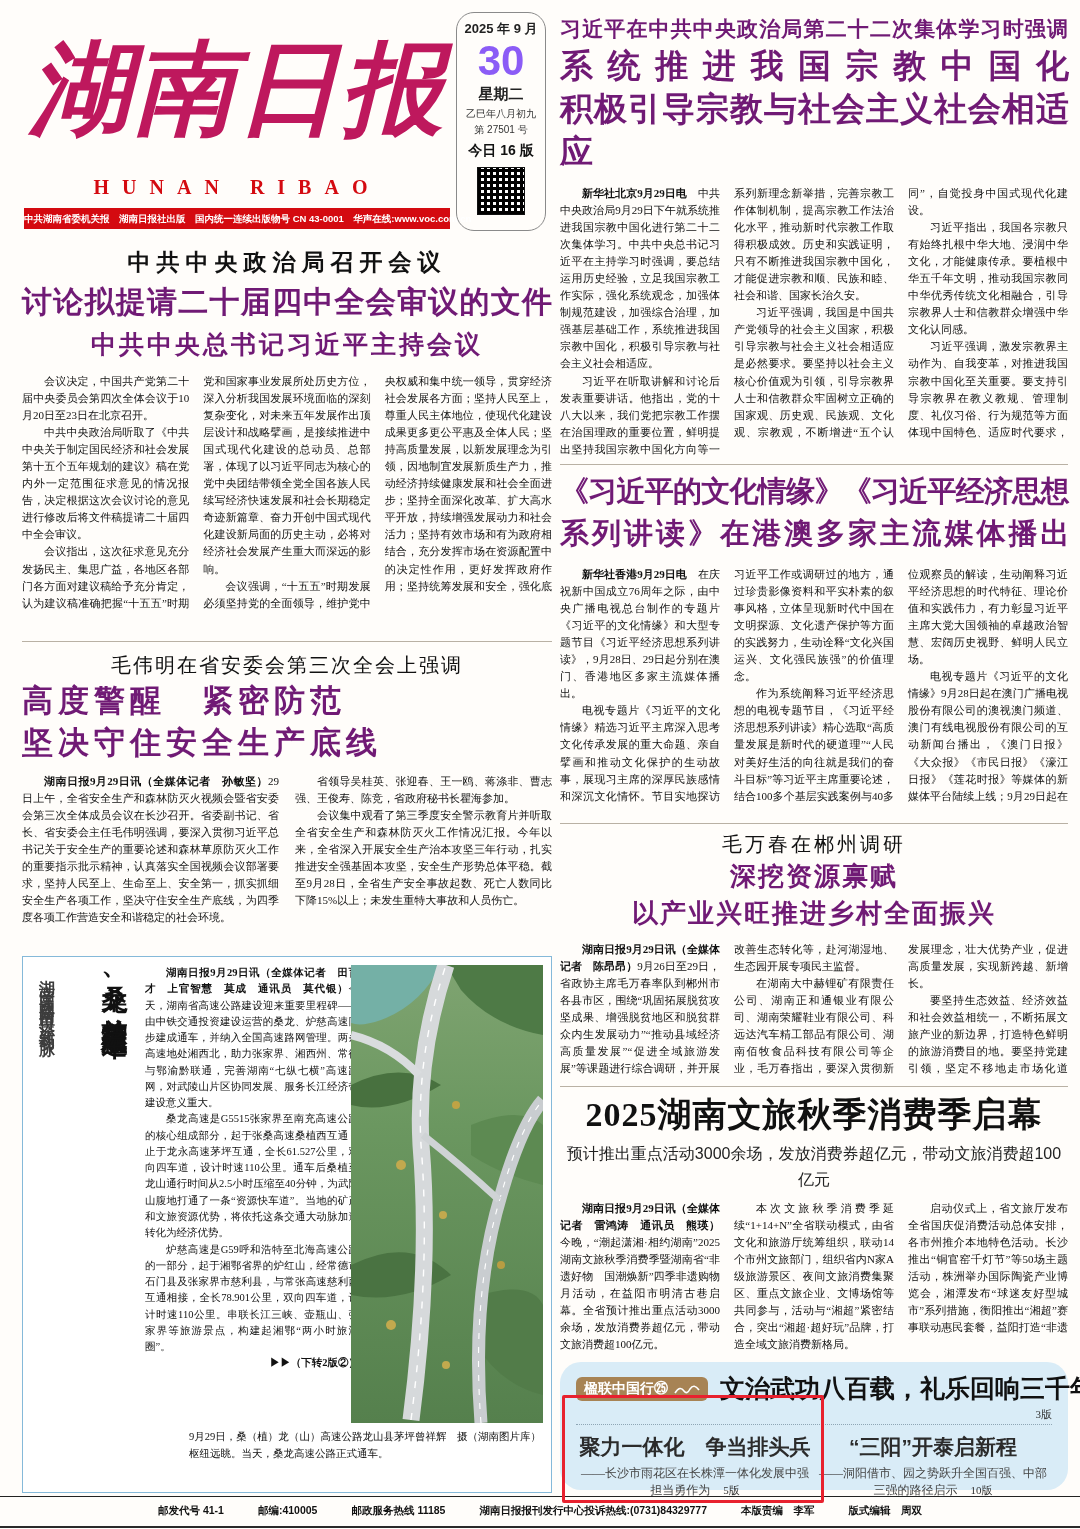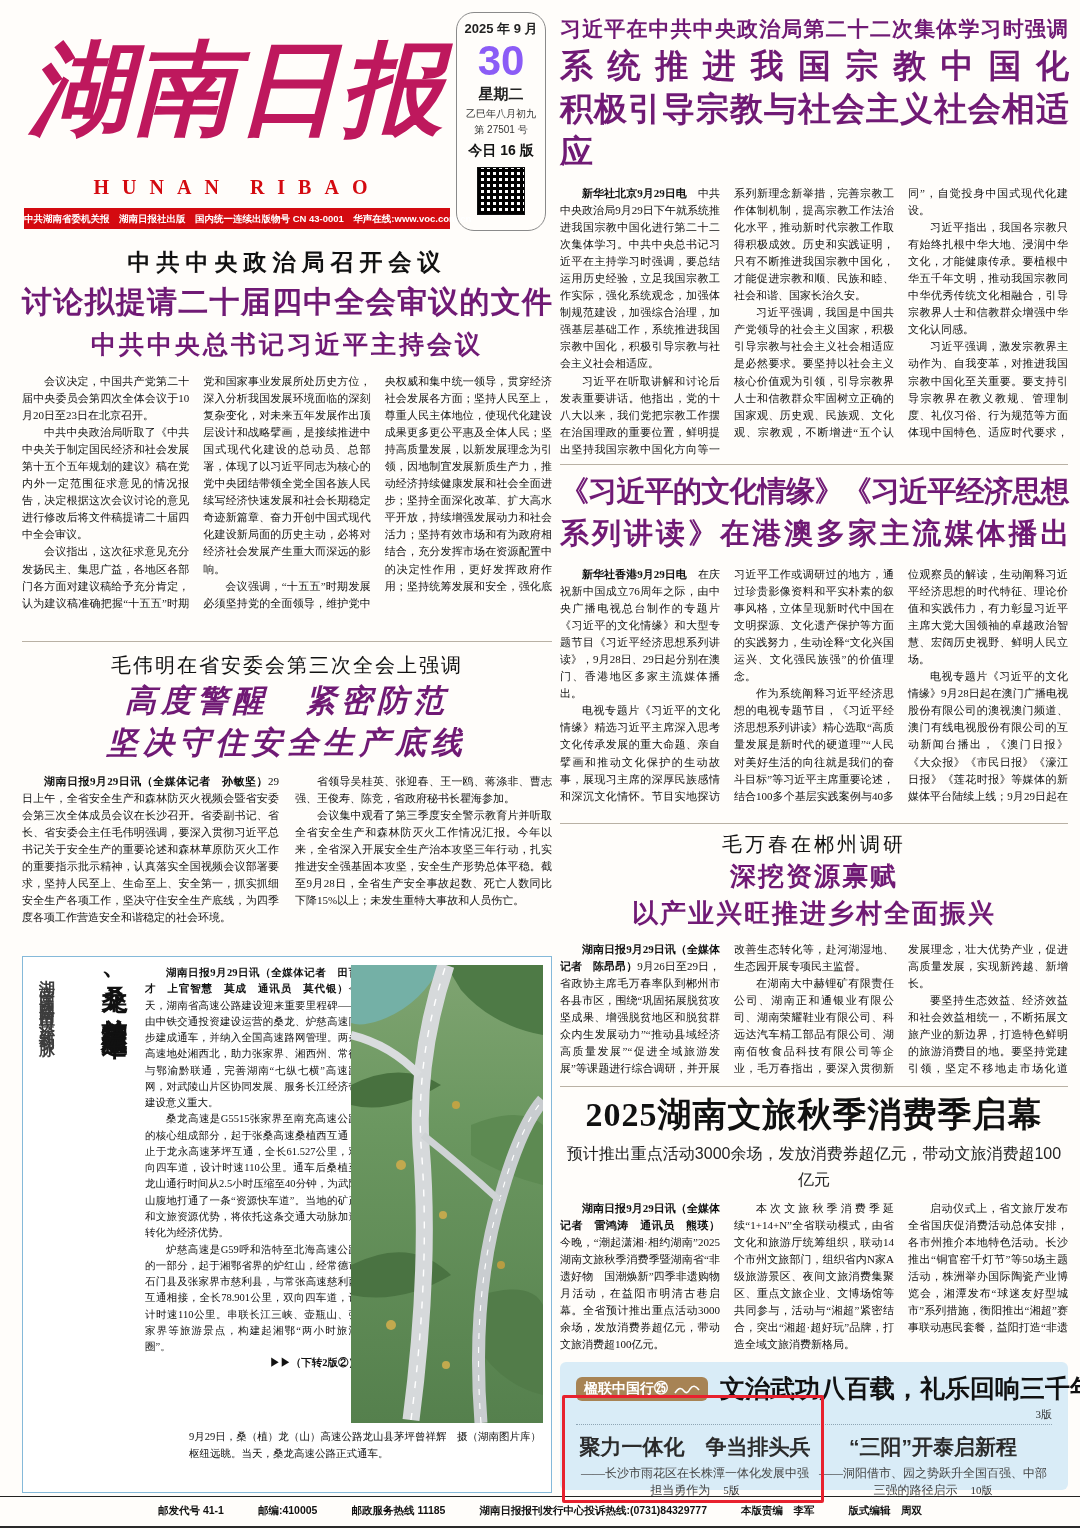--- a/index.html
+++ b/index.html
@@ -56,21 +56,21 @@
   #plenum .bodytext{margin-top:9px;height:246px;}
 
   
   #media{left:560px;top:470px;width:508px;}
   #media .h-line{font-size:29px;line-height:42px;letter-spacing:-1.5px;}
   #media .bodytext{margin-top:12px;height:248px;}
 
   
   #safety{left:22px;top:650px;width:530px;}
   #safety .kicker{font-size:20px;line-height:30px;text-align:center;letter-spacing:2px;}
-  #safety .h-line{font-size:31px;line-height:42px;text-align:center;letter-spacing:5px;font-style:italic;}
+  #safety .h-line{font-size:31px;line-height:42px;text-align:left;letter-spacing:5px;}
   #safety .bodytext{margin-top:9px;height:164px;}
 
   
   #highway{left:22px;top:956px;width:530px;height:537px;border:1px solid #85b9d9;
     background:#fff;box-sizing:border-box;}
   #hw-text{left:8px;top:8px;width:328px;height:460px;overflow:hidden;}
   #hw-kicker{float:left;writing-mode:vertical-rl;font-size:16px;letter-spacing:6px;
     height:256px;width:26px;margin:2px 8px 8px 0;color:#3c3c3c;font-weight:700;}
   #hw-headline{float:left;writing-mode:vertical-rl;font-size:26px;letter-spacing:2px;
     height:322px;width:64px;margin:0 12px 6px 4px;font-weight:800;
@@ -87,21 +87,21 @@
   #mao .bodytext{margin-top:9px;height:138px;}
 
   
   #tourism{left:560px;top:1092px;width:508px;}
   #tourism .h-serif{font-size:34px;line-height:46px;font-weight:700;text-align:center;letter-spacing:1px;}
   #tourism .sub{font-size:16px;line-height:26px;text-align:center;margin-top:3px;
     font-family:"Liberation Sans",sans-serif;color:#222;}
   #tourism .bodytext{margin-top:7px;height:156px;}
 
   
-  #teaser{left:560px;top:1362px;width:508px;height:128px;background:#d9ecf7;border-radius:6px;
+  #teaser{left:560px;top:1362px;width:508px;height:128px;background:#d9ecf7;border-radius:21px;
     box-sizing:border-box;padding:10px 16px 8px;}
   #teaser .row1{display:flex;align-items:center;gap:12px;}
   .badge{background:#a78354;color:#fff;font-size:14px;font-weight:700;border-radius:6px;
     padding:3px 8px;white-space:nowrap;display:inline-flex;align-items:center;gap:6px;
     font-family:"Liberation Sans",sans-serif;}
   #teaser .row1 .t-head{flex:1;font-size:25px;font-weight:800;
     font-family:"Liberation Sans",sans-serif;white-space:nowrap;}
   #teaser .dotrow{border-bottom:1.5px dotted #8fa6b5;text-align:right;font-size:11px;
     color:#333;padding-bottom:2px;margin-top:2px;}
   #teaser .row2{display:flex;margin-top:8px;}

